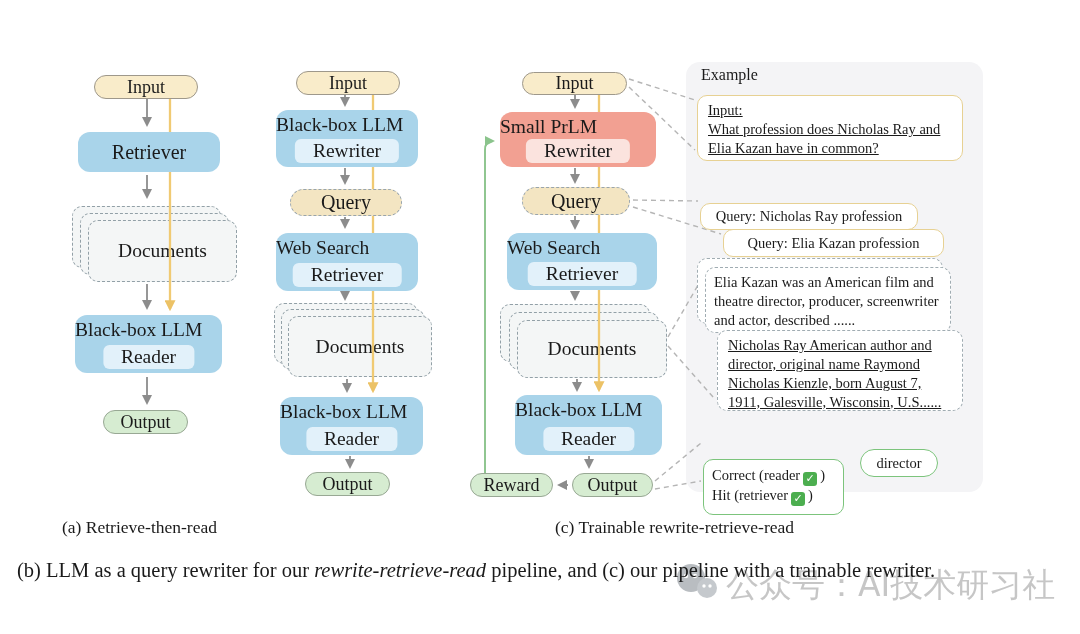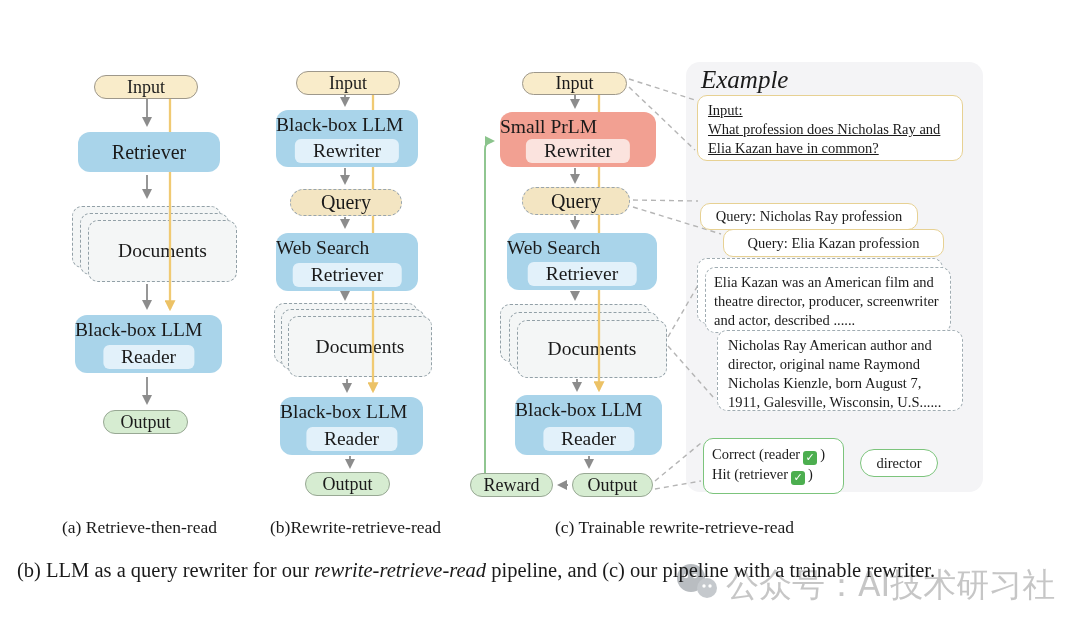--- a/index.html
+++ b/index.html
@@ -29,21 +29,21 @@
   .docs { position:absolute; z-index:1; }
   .docs .layer { position:absolute; width:100%; height:100%; background:#f4f6f6;
                  border:1.6px dashed #92a0a7; border-radius:10px; box-sizing:border-box; }
   .docs .b2 { left:-16px; top:-14px; }
   .docs .b1 { left:-8px;  top:-7px;  }
   .docs .main { left:0; top:0; display:flex; align-items:center; justify-content:center; font-size:19.5px; }
 
   
   .panel { position:absolute; left:686px; top:62px; width:297px; height:430px;
            background:#f4f4f6; border-radius:14px; z-index:0; }
-  .ex-title { position:absolute; left:701px; top:66px; font-size:25px; z-index:3;font-style:italic; }
+  .ex-title { position:absolute; left:701px; top:66px; font-size:16px; z-index:3; }
   .exbox { position:absolute; background:#fff; box-sizing:border-box; z-index:3;
            font-size:14.5px; line-height:1.3; border-radius:10px; }
   .exbox.yellowb { border:1.4px solid #e7d193; }
   .exbox.greenb  { border:1.6px solid #7cc47c; }
   .exbox.dashedb { border:1.4px dashed #a0acb2; }
   .exbox.center { display:flex; align-items:center; justify-content:center;margin-top:15px; }
   .exdocs { position:absolute; z-index:3; }
   .exdocs .back { position:absolute; left:-8px; top:-9px; width:100%; height:100%;
            background:#fff; border:1.4px dashed #a0acb2; border-radius:10px; box-sizing:border-box; }
   .exdocs .front { position:absolute; left:0; top:0; width:100%; height:100%;
@@ -151,21 +151,20 @@
   <div class="docs" style="left:288px;top:316px;width:144px;height:61px;">
     <div class="layer b2" style="left:-14px;top:-13px;"></div>
     <div class="layer b1" style="left:-7px;top:-7px;"></div>
     <div class="layer main">Documents</div>
   </div>
   <div class="pbox blue" style="left:280px;top:397px;width:143px;height:58px;">
     <div class="l1">Black-box LLM</div>
     <div class="innerpill">Reader</div>
   </div>
   <div class="pill green" style="left:305px;top:472px;width:85px;height:24px;">Output</div>
-  <div class="plabel" style="left:270px;width:210px;">(b)Rewrite-retrieve-read</div>
 
   <div class="pill cream" style="left:522px;top:72px;width:105px;height:23px;">Input</div>
   <div class="pbox red" style="left:500px;top:112px;width:156px;height:55px;">
     <div class="l1">Small PrLM</div>
     <div class="innerpill">Rewriter</div>
   </div>
   <div class="pill query" style="left:522px;top:187px;width:108px;height:28px;">Query</div>
   <div class="pbox blue" style="left:507px;top:233px;width:150px;height:57px;">
     <div class="l1">Web Search</div>
     <div class="innerpill">Retriever</div>
@@ -191,23 +190,23 @@
     <div>Elia Kazan have in common?</div>
   </div>
 
   <div class="exbox yellowb center" style="left:700px;top:188px;width:218px;height:27px;">Query: Nicholas Ray profession</div>
   <div class="exbox yellowb center" style="left:723px;top:214px;width:221px;height:28px;z-index:4;">Query: Elia Kazan profession</div>
 
   <div class="exdocs" style="left:705px;top:267px;width:246px;height:66px;">
     <div class="back"></div>
     <div class="front">Elia Kazan was an American film and theatre director, producer, screenwriter and actor, described  ......</div>
   </div>
-  <div class="exbox dashedb" style="left:717px;top:330px;width:246px;height:81px;padding:5px 10px;z-index:4;">Nicholas Ray American author and director, original name Raymond Nicholas Kienzle, born August 7, 1911, Galesville, Wisconsin, U.S......</div>
-
-  <div class="exbox greenb" style="left:703px;top:438px;width:141px;height:56px;padding:6px 8px;font-size:14.5px;">
+  <div class="exbox dashedb" style="left:717px;top:330px;width:246px;height:81px;padding:5px 10px;z-index:4;text-decoration:underline;">Nicholas Ray American author and director, original name Raymond Nicholas Kienzle, born August 7, 1911, Galesville, Wisconsin, U.S......</div>
+
+  <div class="exbox greenb" style="left:703px;top:459px;width:141px;height:56px;padding:6px 8px;font-size:14.5px;">
     <div><span>Correct (reader</span><span class="check">✓</span><span>)</span></div>
     <div><span>Hit (retriever</span><span class="check">✓</span><span>)</span></div>
   </div>
   <div class="exbox greenb center" style="left:860px;top:434px;width:78px;height:28px;border-radius:14px;">director</div>
 
   <div class="caption">
     <div><span>(b) LLM as a query rewriter for our </span><i>rewrite-retrieve-read</i><span> pipeline, and (c) our pipeline with a trainable rewriter.</span></div>
   </div>
 
   <div class="watermark">

